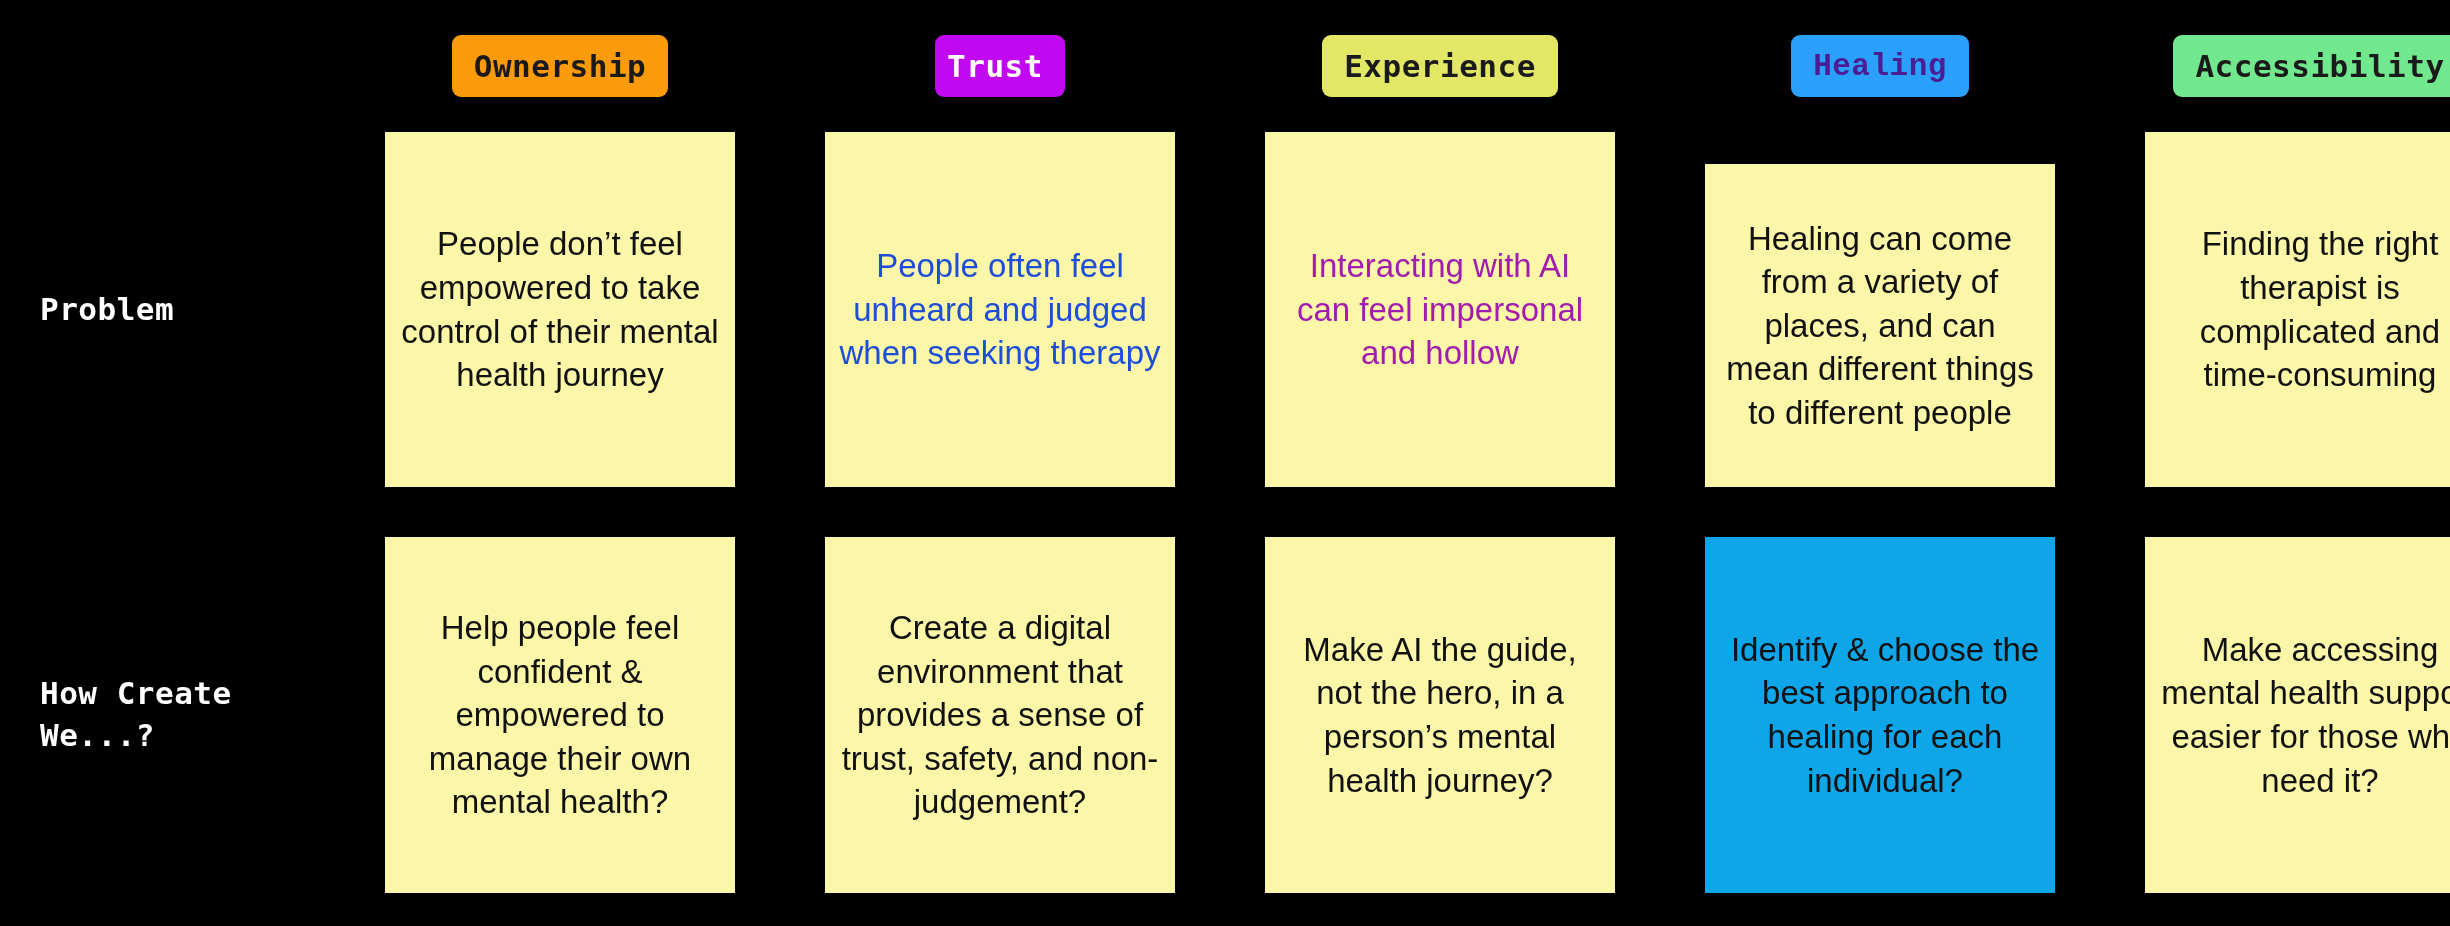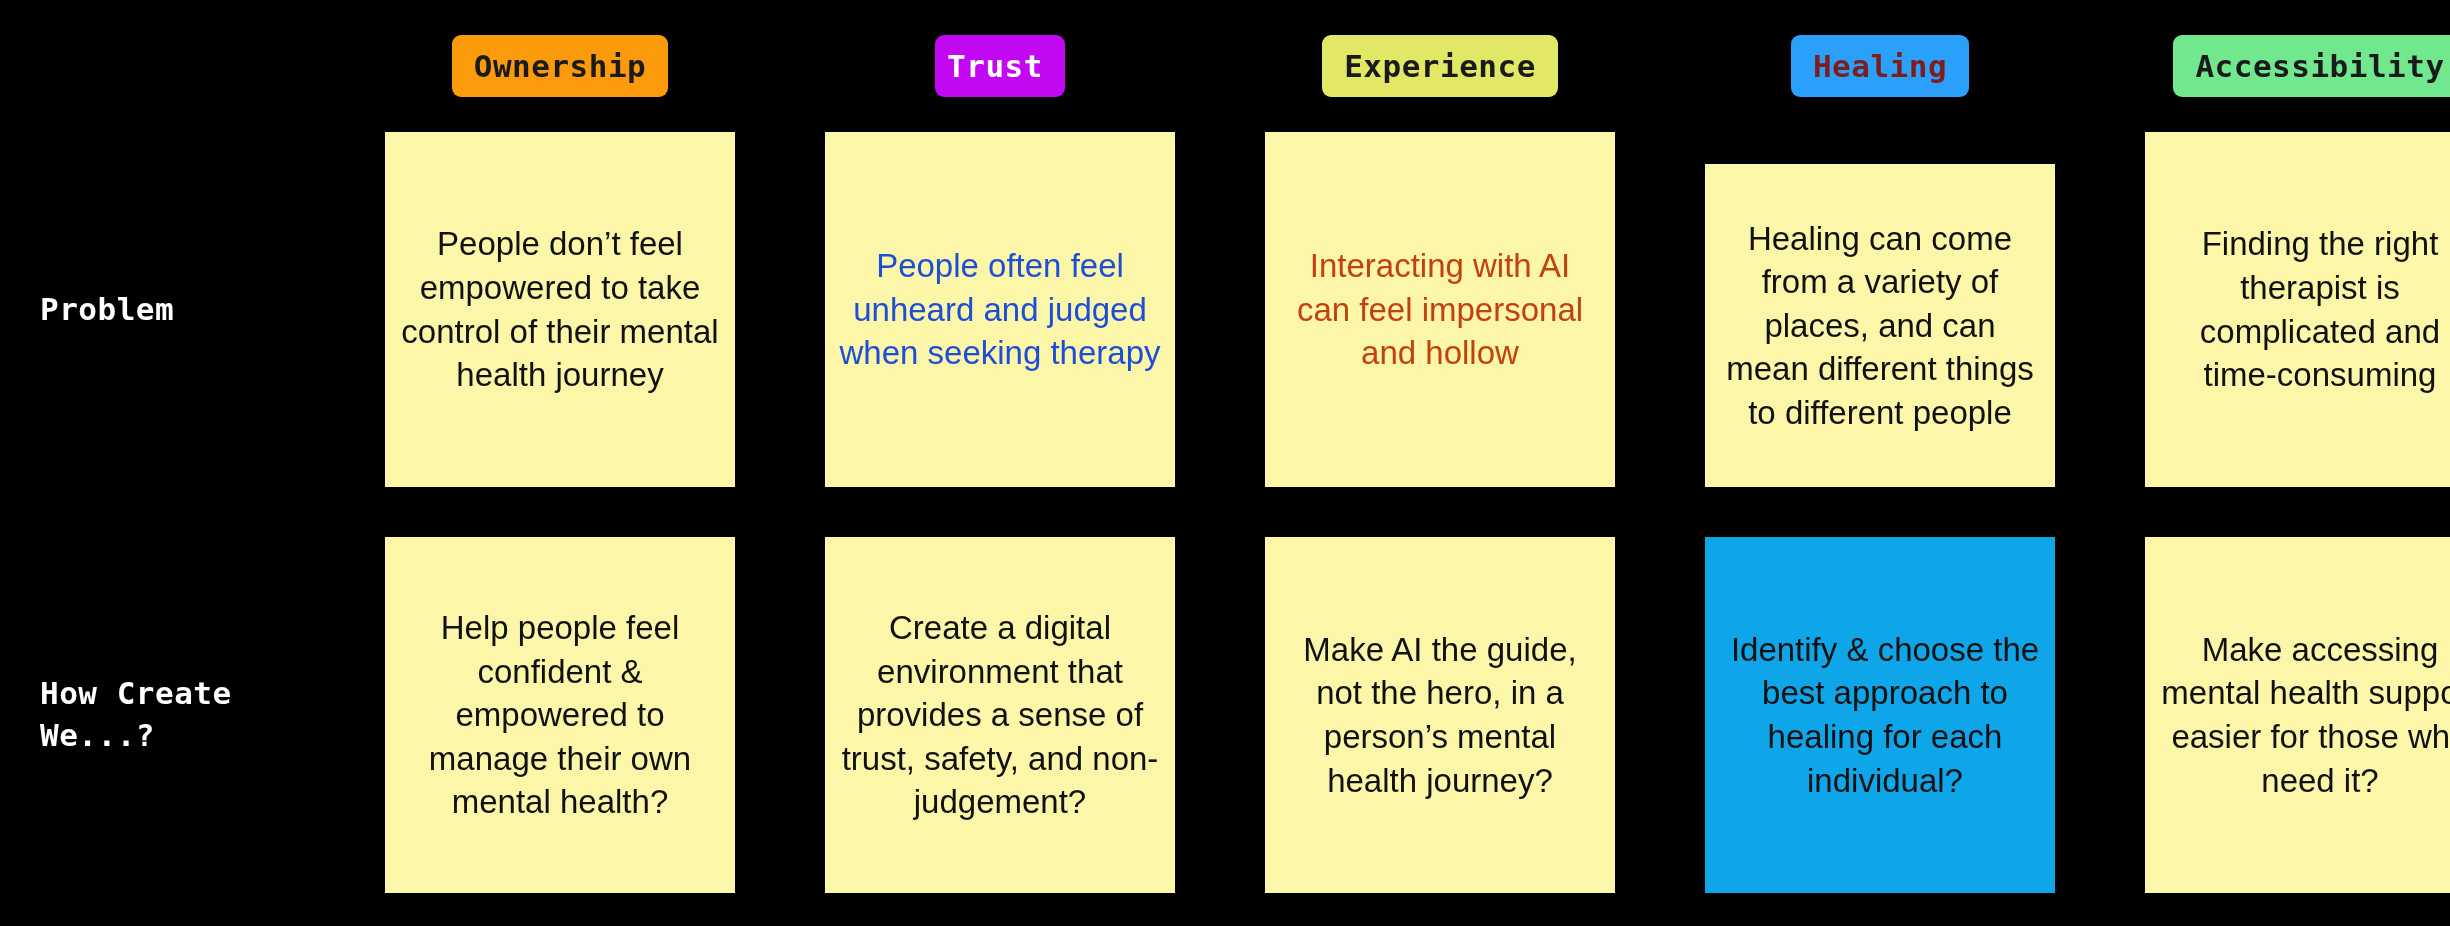--- a/index.html
+++ b/index.html
@@ -110,36 +110,36 @@
     <div class="pill-cell" style="grid-column:2;">
       <span class="pill" style="background: rgb(251, 154, 10); color: rgb(26, 26, 26);">Ownership</span>
     </div>
     <div class="pill-cell" style="grid-column:3;">
       <span class="pill" style="background: rgb(194, 7, 242); color: rgb(255, 255, 255); padding-left: 12px;">Trust</span>
     </div>
     <div class="pill-cell" style="grid-column:4;">
       <span class="pill" style="background: rgb(226, 231, 101); color: rgb(26, 26, 26);">Experience</span>
     </div>
     <div class="pill-cell" style="grid-column:5;">
-      <span class="pill" style="background: rgb(43, 160, 250); color: #7f1d1d;">Healing</span>
+      <span class="pill" style="background: rgb(43, 160, 250); color: #4c1d95; font-family: Liberation Mono, monospace;">Healing</span>
     </div>
     <div class="pill-cell" style="grid-column:6;">
       <span class="pill" style="background: rgb(113, 231, 142); color: rgb(26, 26, 26);">Accessibility</span>
     </div>
 
     <div class="row-label row-label-1" style="color: rgb(255, 255, 255);">Problem</div>
 
     <div class="note note-row-1" style="grid-column: 2; background: rgb(252, 246, 168);">
       <span class="note-text" style="color: rgb(17, 17, 17);">People don’t feel empowered to take control of their mental health journey</span>
     </div>
     <div class="note note-row-1" style="grid-column: 3; background: rgb(252, 246, 168);">
       <span class="note-text" style="color: #1d4ed8;">People often feel unheard and judged when seeking therapy</span>
     </div>
     <div class="note note-row-1" style="grid-column: 4; background: rgb(252, 246, 168);">
-      <span class="note-text" style="color: #c2410c;">Interacting with AI can feel impersonal and hollow</span>
+      <span class="note-text" style="color: #a21caf;">Interacting with AI can feel impersonal and hollow</span>
     </div>
     <div class="note note-row-1" style="grid-column: 5; background: rgb(252, 246, 168); margin-top: 32px;">
       <span class="note-text" style="color: rgb(17, 17, 17);">Healing can come from a variety of places, and can mean different things to different people</span>
     </div>
     <div class="note note-row-1" style="grid-column: 6; background: rgb(252, 246, 168);">
       <span class="note-text" style="color: rgb(17, 17, 17);">Finding the right therapist is complicated and time-consuming</span>
     </div>
 
     <div class="row-label row-label-2" style="color: rgb(255, 255, 255);">How Create
 We...?</div>

